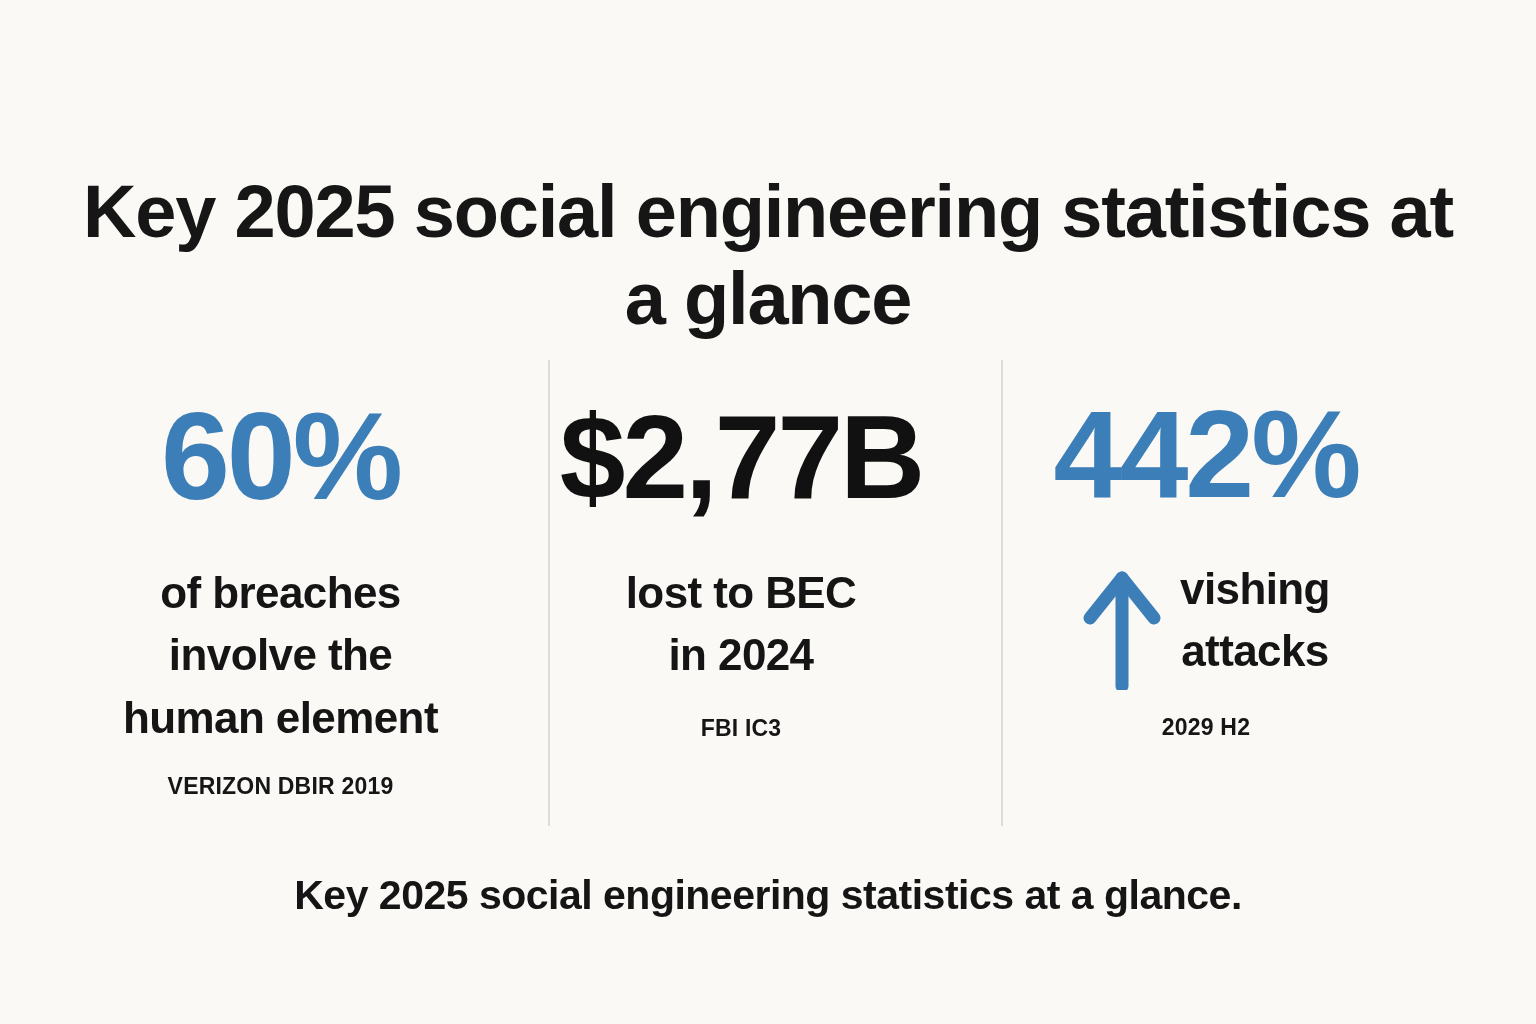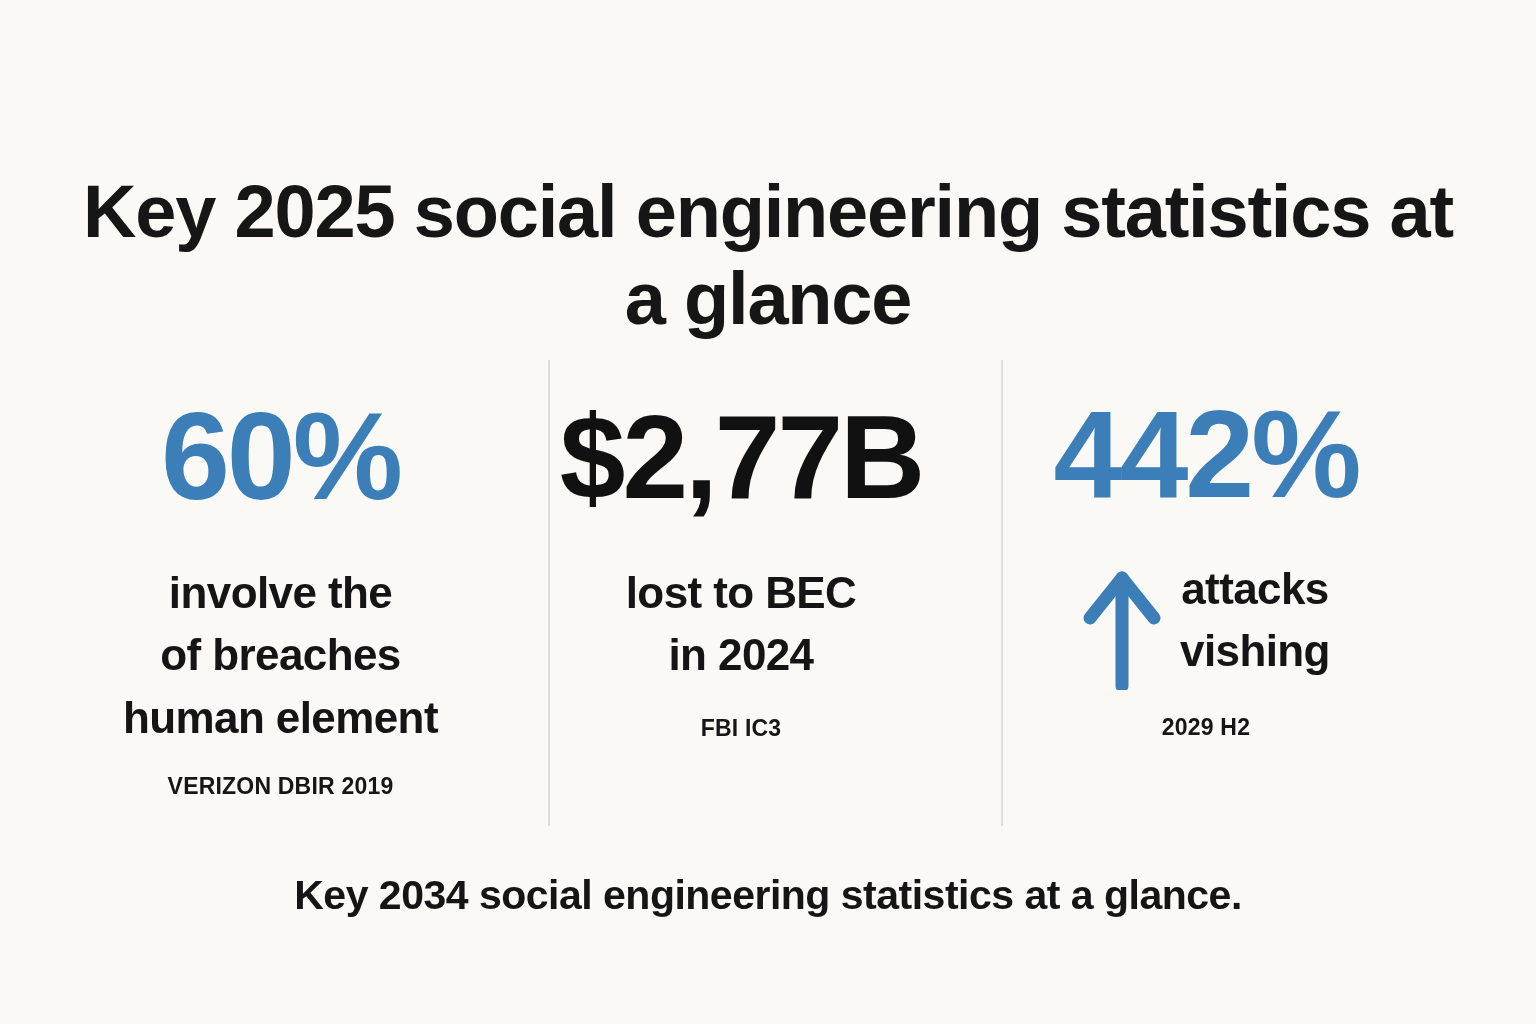--- a/index.html
+++ b/index.html
@@ -146,22 +146,22 @@
 
 <div class="infographic">
 
   <h1 class="title">Key 2025 social engineering statistics at a glance</h1>
 
   <div class="stats-row">
 
     <div class="stat-col col-1">
       <div class="big-number blue">60%</div>
       <div class="descriptor">
+        <div>of breaches</div>
         <div>involve the</div>
-        <div>of breaches</div>
         <div>human element</div>
       </div>
       <div class="source">VERIZON DBIR 2019</div>
     </div>
 
     <div class="stat-col col-2">
       <div class="big-number black">$2,77B</div>
       <div class="descriptor">
         <div>lost to BEC</div>
         <div>in 2024</div>
@@ -170,26 +170,26 @@
     </div>
 
     <div class="stat-col col-3">
       <div class="big-number blue">442%</div>
       <div class="arrow-descriptor">
         <svg class="arrow-up-icon" viewBox="0 0 80 122">
           <line x1="40" y1="118" x2="40" y2="10" stroke="#3b7eb8" stroke-width="13" stroke-linecap="round"></line>
           <polyline points="8,50 40,10 72,50" fill="none" stroke="#3b7eb8" stroke-width="13" stroke-linecap="round" stroke-linejoin="round"></polyline>
         </svg>
         <div class="descriptor">
+          <div>vishing</div>
           <div>attacks</div>
-          <div>vishing</div>
         </div>
       </div>
       <div class="source">2029 H2</div>
     </div>
 
     <div class="divider divider-1"></div>
     <div class="divider divider-2"></div>
   </div>
 
-  <div class="caption">Key 2034 social engineering statistics at a glance.</div>
+  <div class="caption">Key 2025 social engineering statistics at a glance.</div>
 
 </div>
 
 </body></html>

